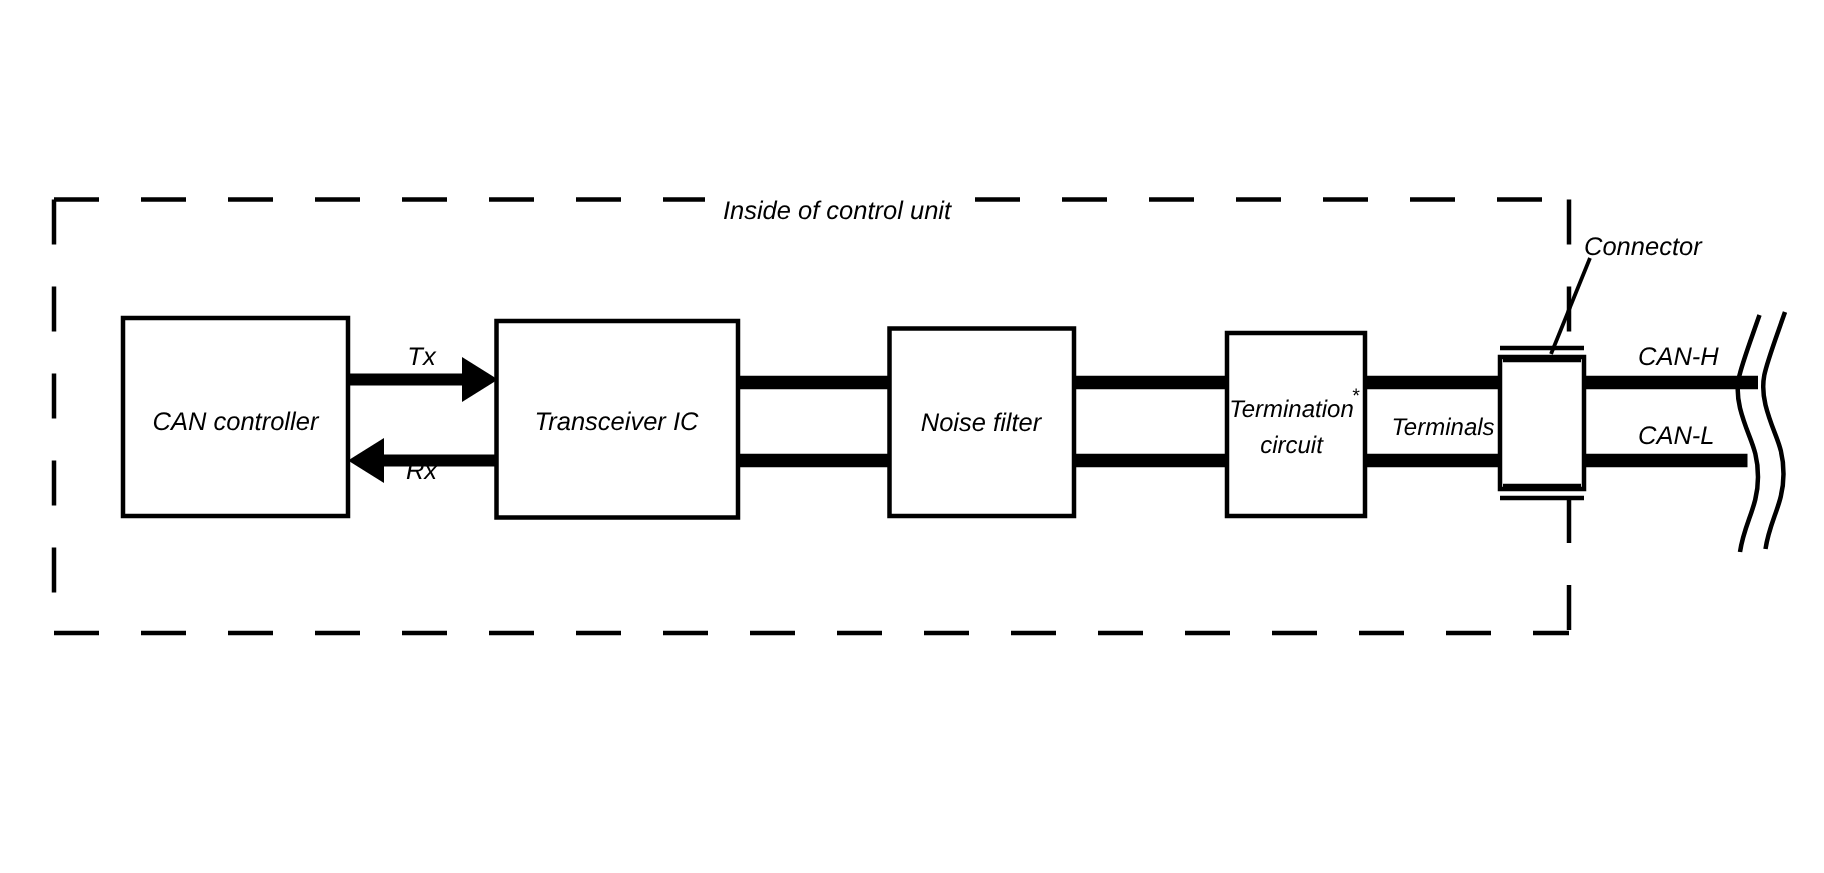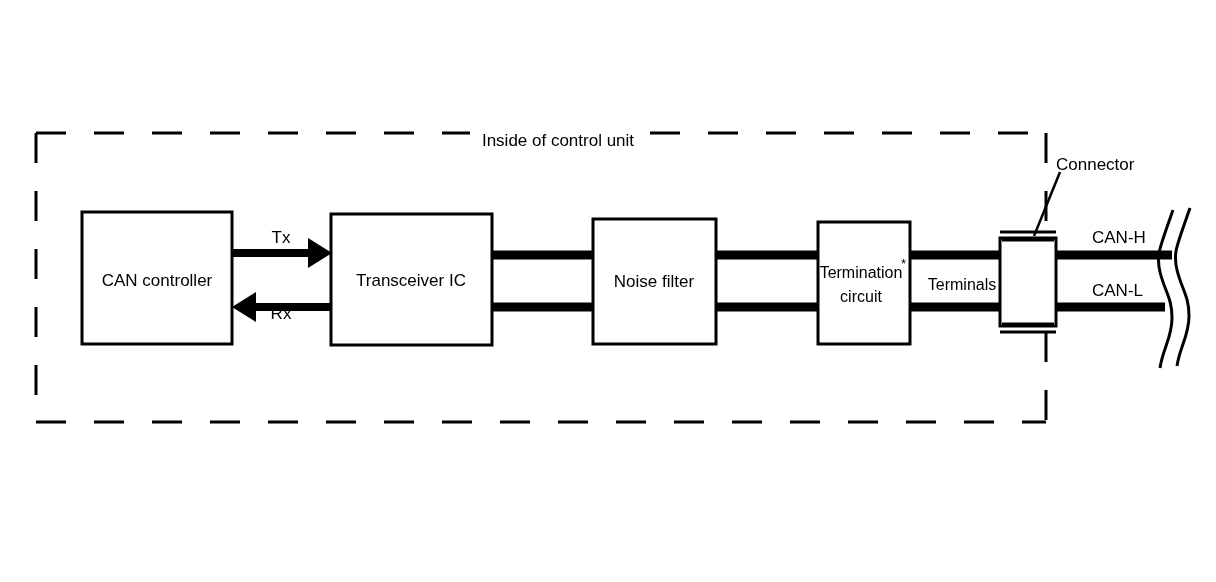--- a/index.html
+++ b/index.html
@@ -10,20 +10,21 @@
   body {
     width: 1216px;
     height: 582px;
     font-family: "Liberation Sans", sans-serif;
     overflow: hidden;
   }
   #diagram-root {
     position: relative;
     width: 966px;
     height: 582px;
+    font-style: italic;
   }
   svg#can-diagram {
     display: block;
     width: 1216px;
     height: 582px;
   }
   .box-rect {
     fill: #ffffff;
     stroke: #000000;
     stroke-width: 3;

